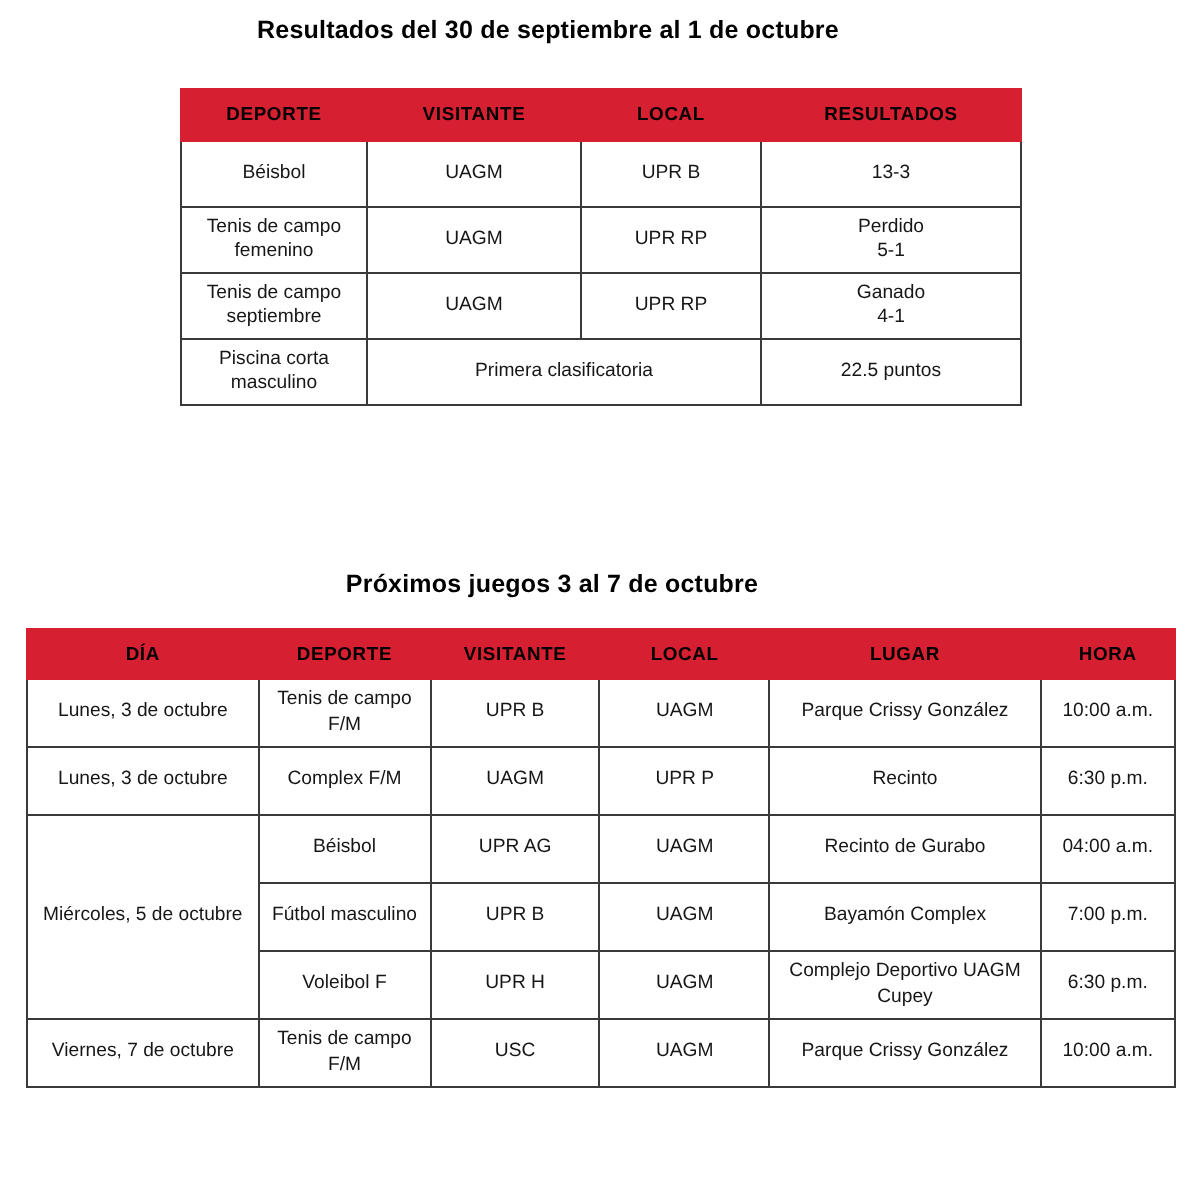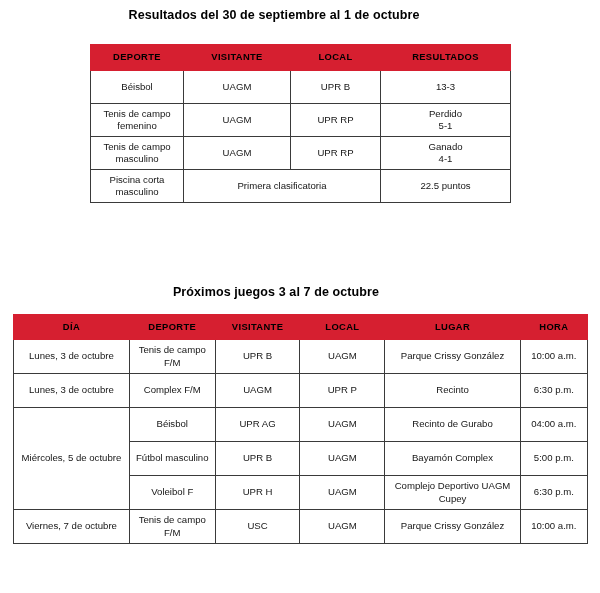--- a/index.html
+++ b/index.html
@@ -143,21 +143,21 @@
         <td>Tenis de campo femenino</td>
         <td>UAGM</td>
         <td>UPR RP</td>
         <td>
           <span class="linebreaker">Perdido</span>
           <span class="linebreaker">5-1</span>
         </td>
       </tr>
 
       <tr>
-        <td>Tenis de campo masculino</td>
+        <td>Tenis de campo septiembre</td>
         <td>UAGM</td>
         <td>UPR RP</td>
         <td>
           <span class="linebreaker">Ganado</span>
           <span class="linebreaker">4-1</span>
         </td>
       </tr>
 
 
       <tr>
@@ -219,21 +219,21 @@
         <td>UAGM</td>
         <td>Recinto de Gurabo</td>
         <td>04:00 a.m.</td>
       </tr>
 
       <tr>
         <td>Fútbol masculino</td>
         <td>UPR B</td>
         <td>UAGM</td>
         <td>Bayamón Complex</td>
-        <td>5:00 p.m.</td>
+        <td>7:00 p.m.</td>
       </tr>
 
       <tr>
         <td>Voleibol F</td>
         <td>UPR H</td>
         <td>UAGM</td>
         <td>Complejo Deportivo UAGM Cupey</td>
         <td>6:30 p.m.</td>
       </tr>
 

